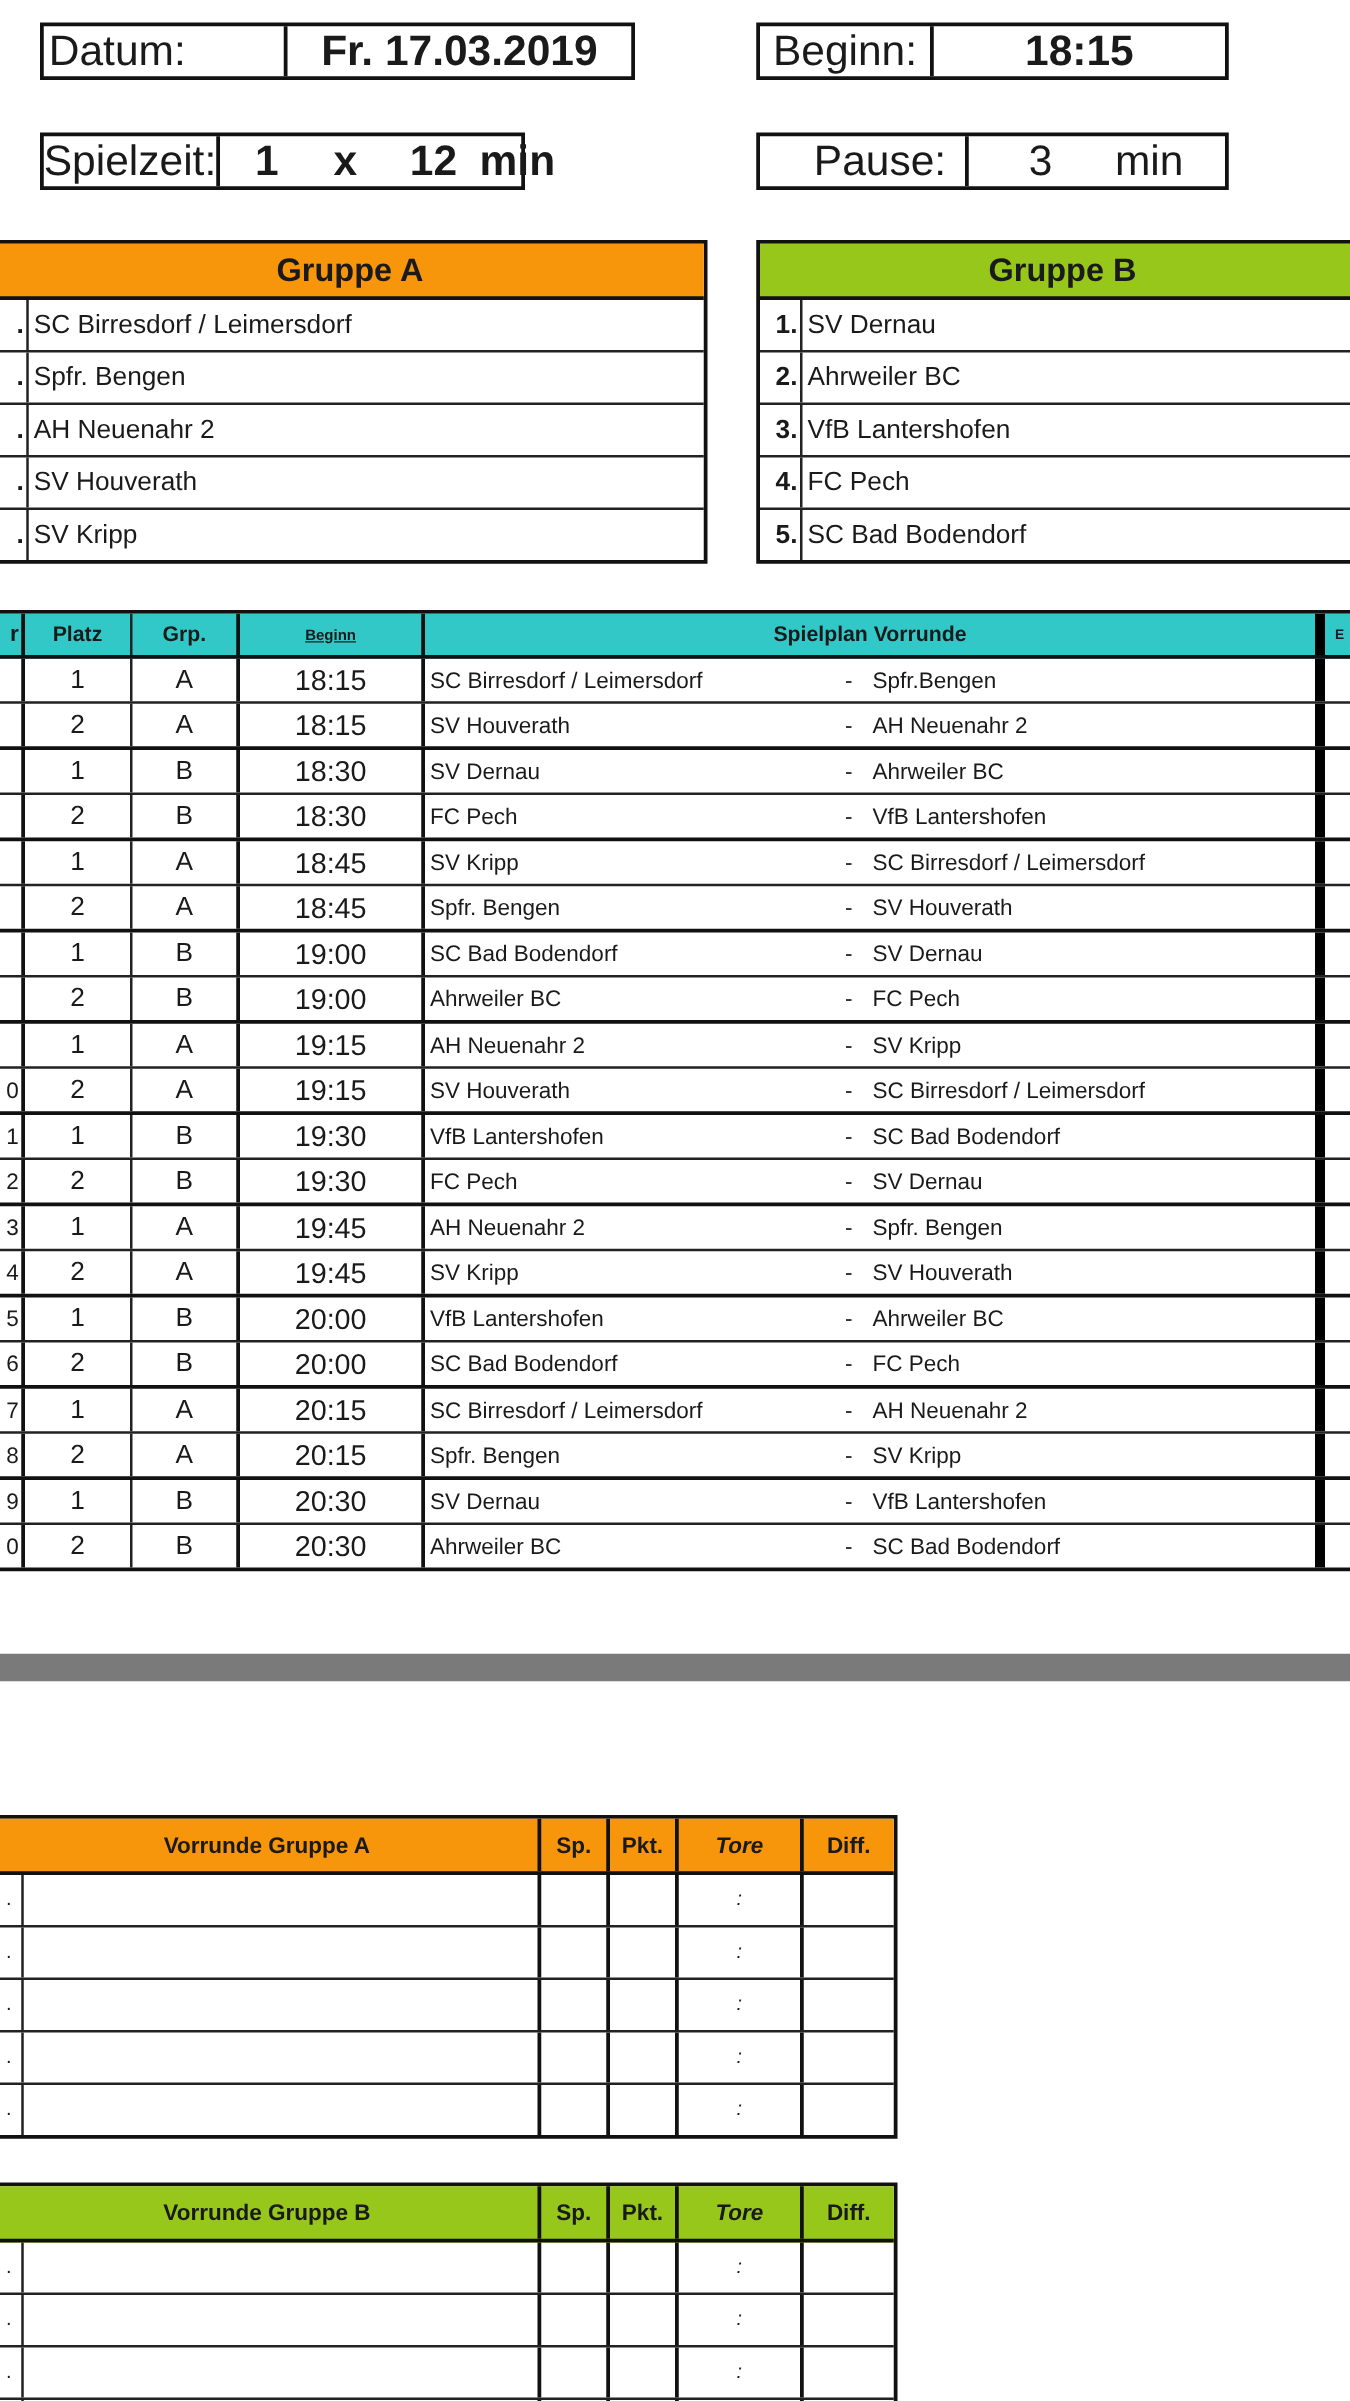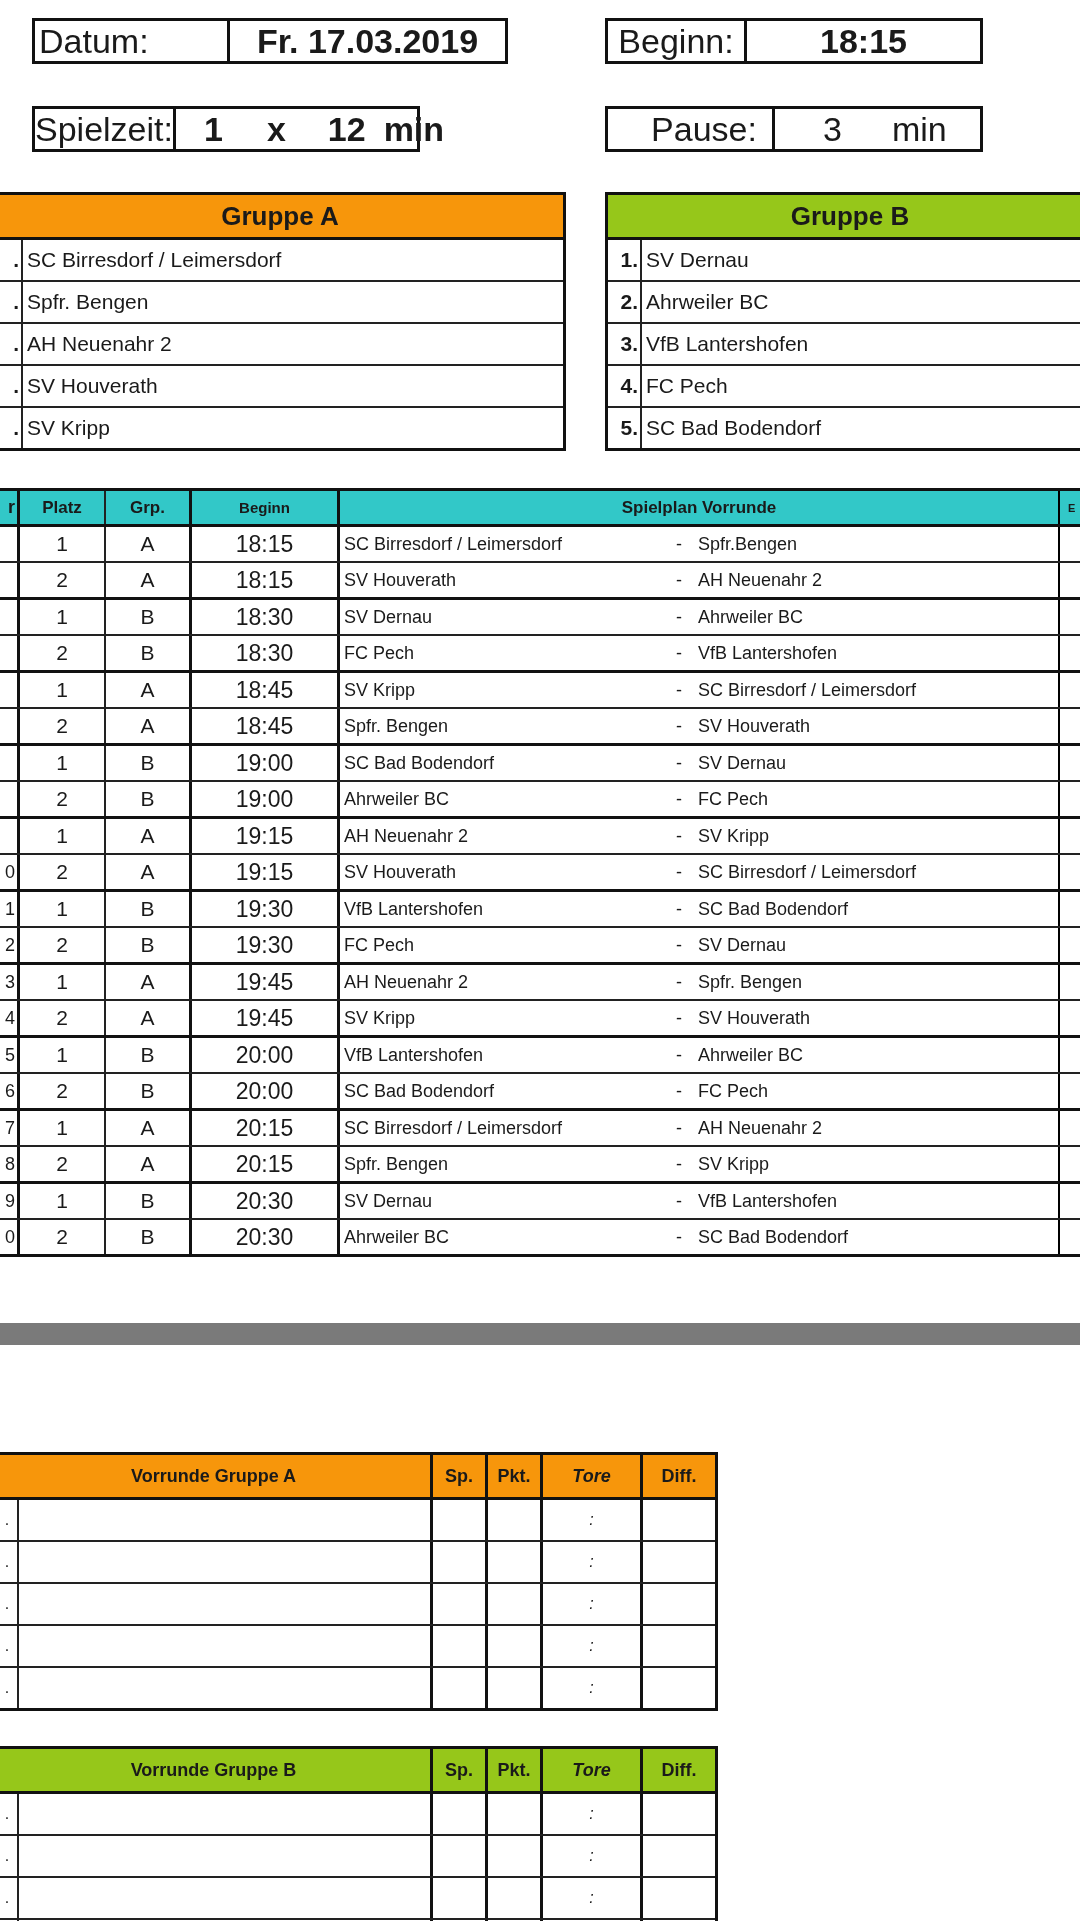--- a/index.html
+++ b/index.html
@@ -29,21 +29,21 @@
   .sched { border-top:3px solid #111; border-bottom:3px solid #111; }
   .sched .srow { display:flex; height:34px; font-size:21px; border-bottom:2px solid #222; }
   .sched .srow.pairend { border-bottom:3px solid #111; }
   .sched .srow:last-child { border-bottom:none; }
   .sched .shead { display:flex; height:33px; font-size:17px; font-weight:bold; border-bottom:3px solid #111; }
   .c { display:flex; align-items:center; justify-content:center; border-right:2px solid #222; box-sizing:border-box; }
   .c.nr { width:20px; justify-content:flex-end; padding-right:2px; font-size:18px; border-right:3px solid #111; }
   .c.platz { width:86px; }
   .c.grpc { width:86px; border-right:3px solid #111; }
   .c.beg { width:148px; border-right:3px solid #111; font-size:23px; }
-  .c.match { width:720px; justify-content:flex-start; border-right:2px solid #000000; font-size:18px; }
+  .c.match { width:720px; justify-content:flex-start; border-right:8px solid #000000; font-size:18px; }
   .c.extra { flex:1; border-right:none; }
   .home { width:320px; padding-left:4px; }
   .dash { width:30px; text-align:center; }
   .away { padding-left:4px; }
 
   
   .stand { border:3px solid #111; }
   .stand .hrow { display:flex; height:42px; font-weight:bold; font-size:18px; border-bottom:3px solid #111; }
   .stand .r { display:flex; height:40px; border-bottom:2px solid #222; }
   .stand .r:last-child { border-bottom:none; }
@@ -132,21 +132,21 @@
       <div class="num" style="width:30px;">5.</div>
       <div class="name">SC Bad Bodendorf</div>
     </div>
 </div>
 
 <div class="abs sched" style="left:0;top:488px;width:1090px;">
   <div class="shead teal">
     <div class="c nr">r</div>
     <div class="c platz">Platz</div>
     <div class="c grpc">Grp.</div>
-    <div class="c beg" style="font-size:15px;">Beginn</div>
+    <div class="c beg" style="font-size:12px;text-decoration:underline;">Beginn</div>
     <div class="c match" style="justify-content:center;font-size:17px;">Spielplan Vorrunde</div>
     <div class="c extra" style="font-size:11px;justify-content:flex-start;padding-left:8px;">E</div>
   </div>
   <div id="sched-body">
       <div class="srow">
         <div class="c nr"></div>
         <div class="c platz">1</div>
         <div class="c grpc">A</div>
         <div class="c beg">18:15</div>
         <div class="c match">

